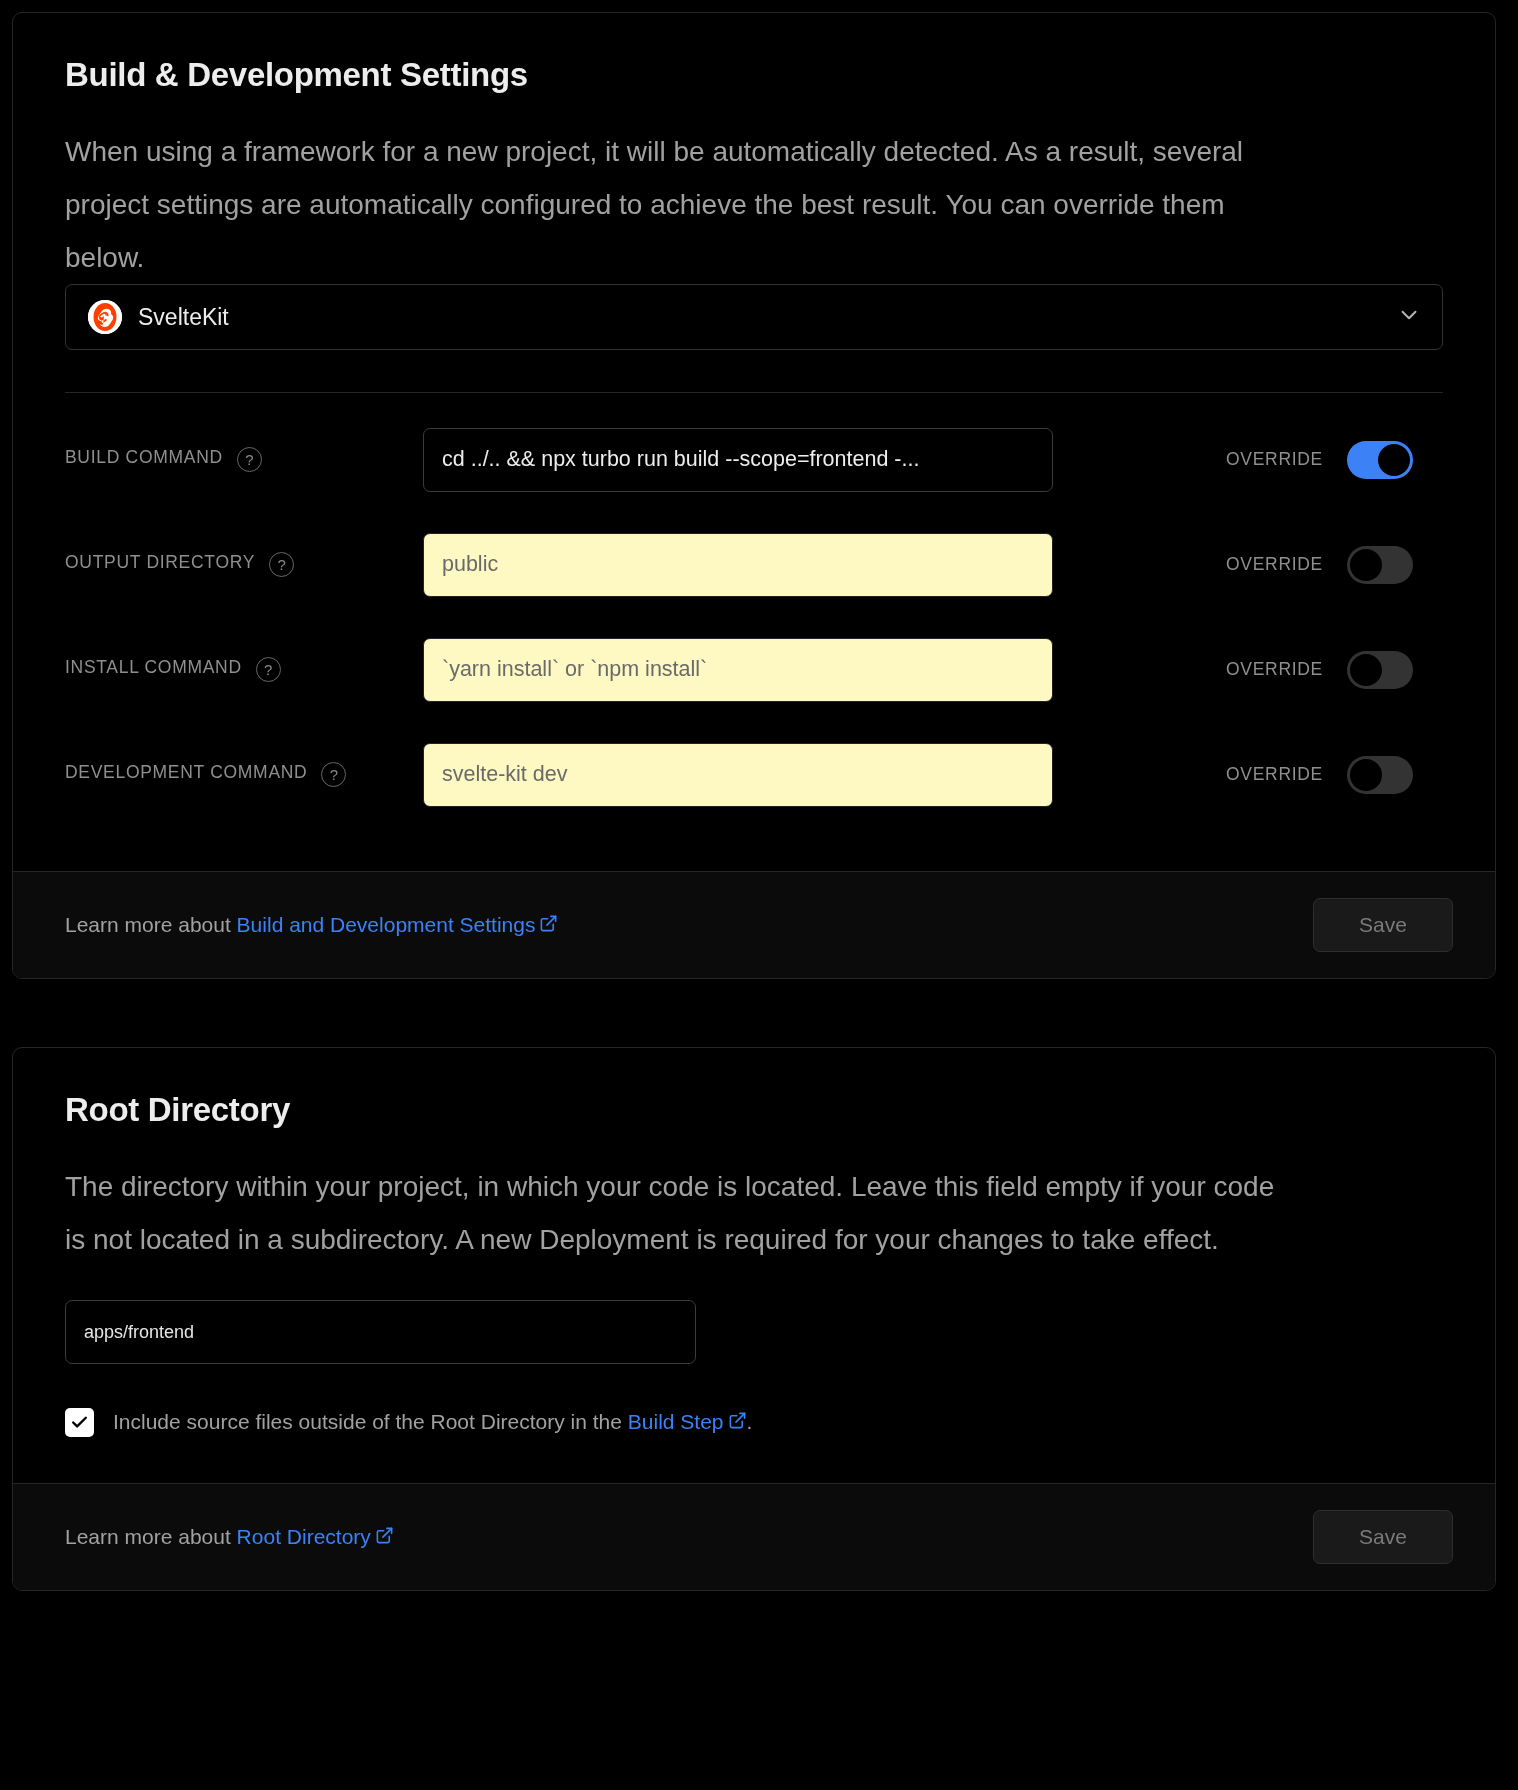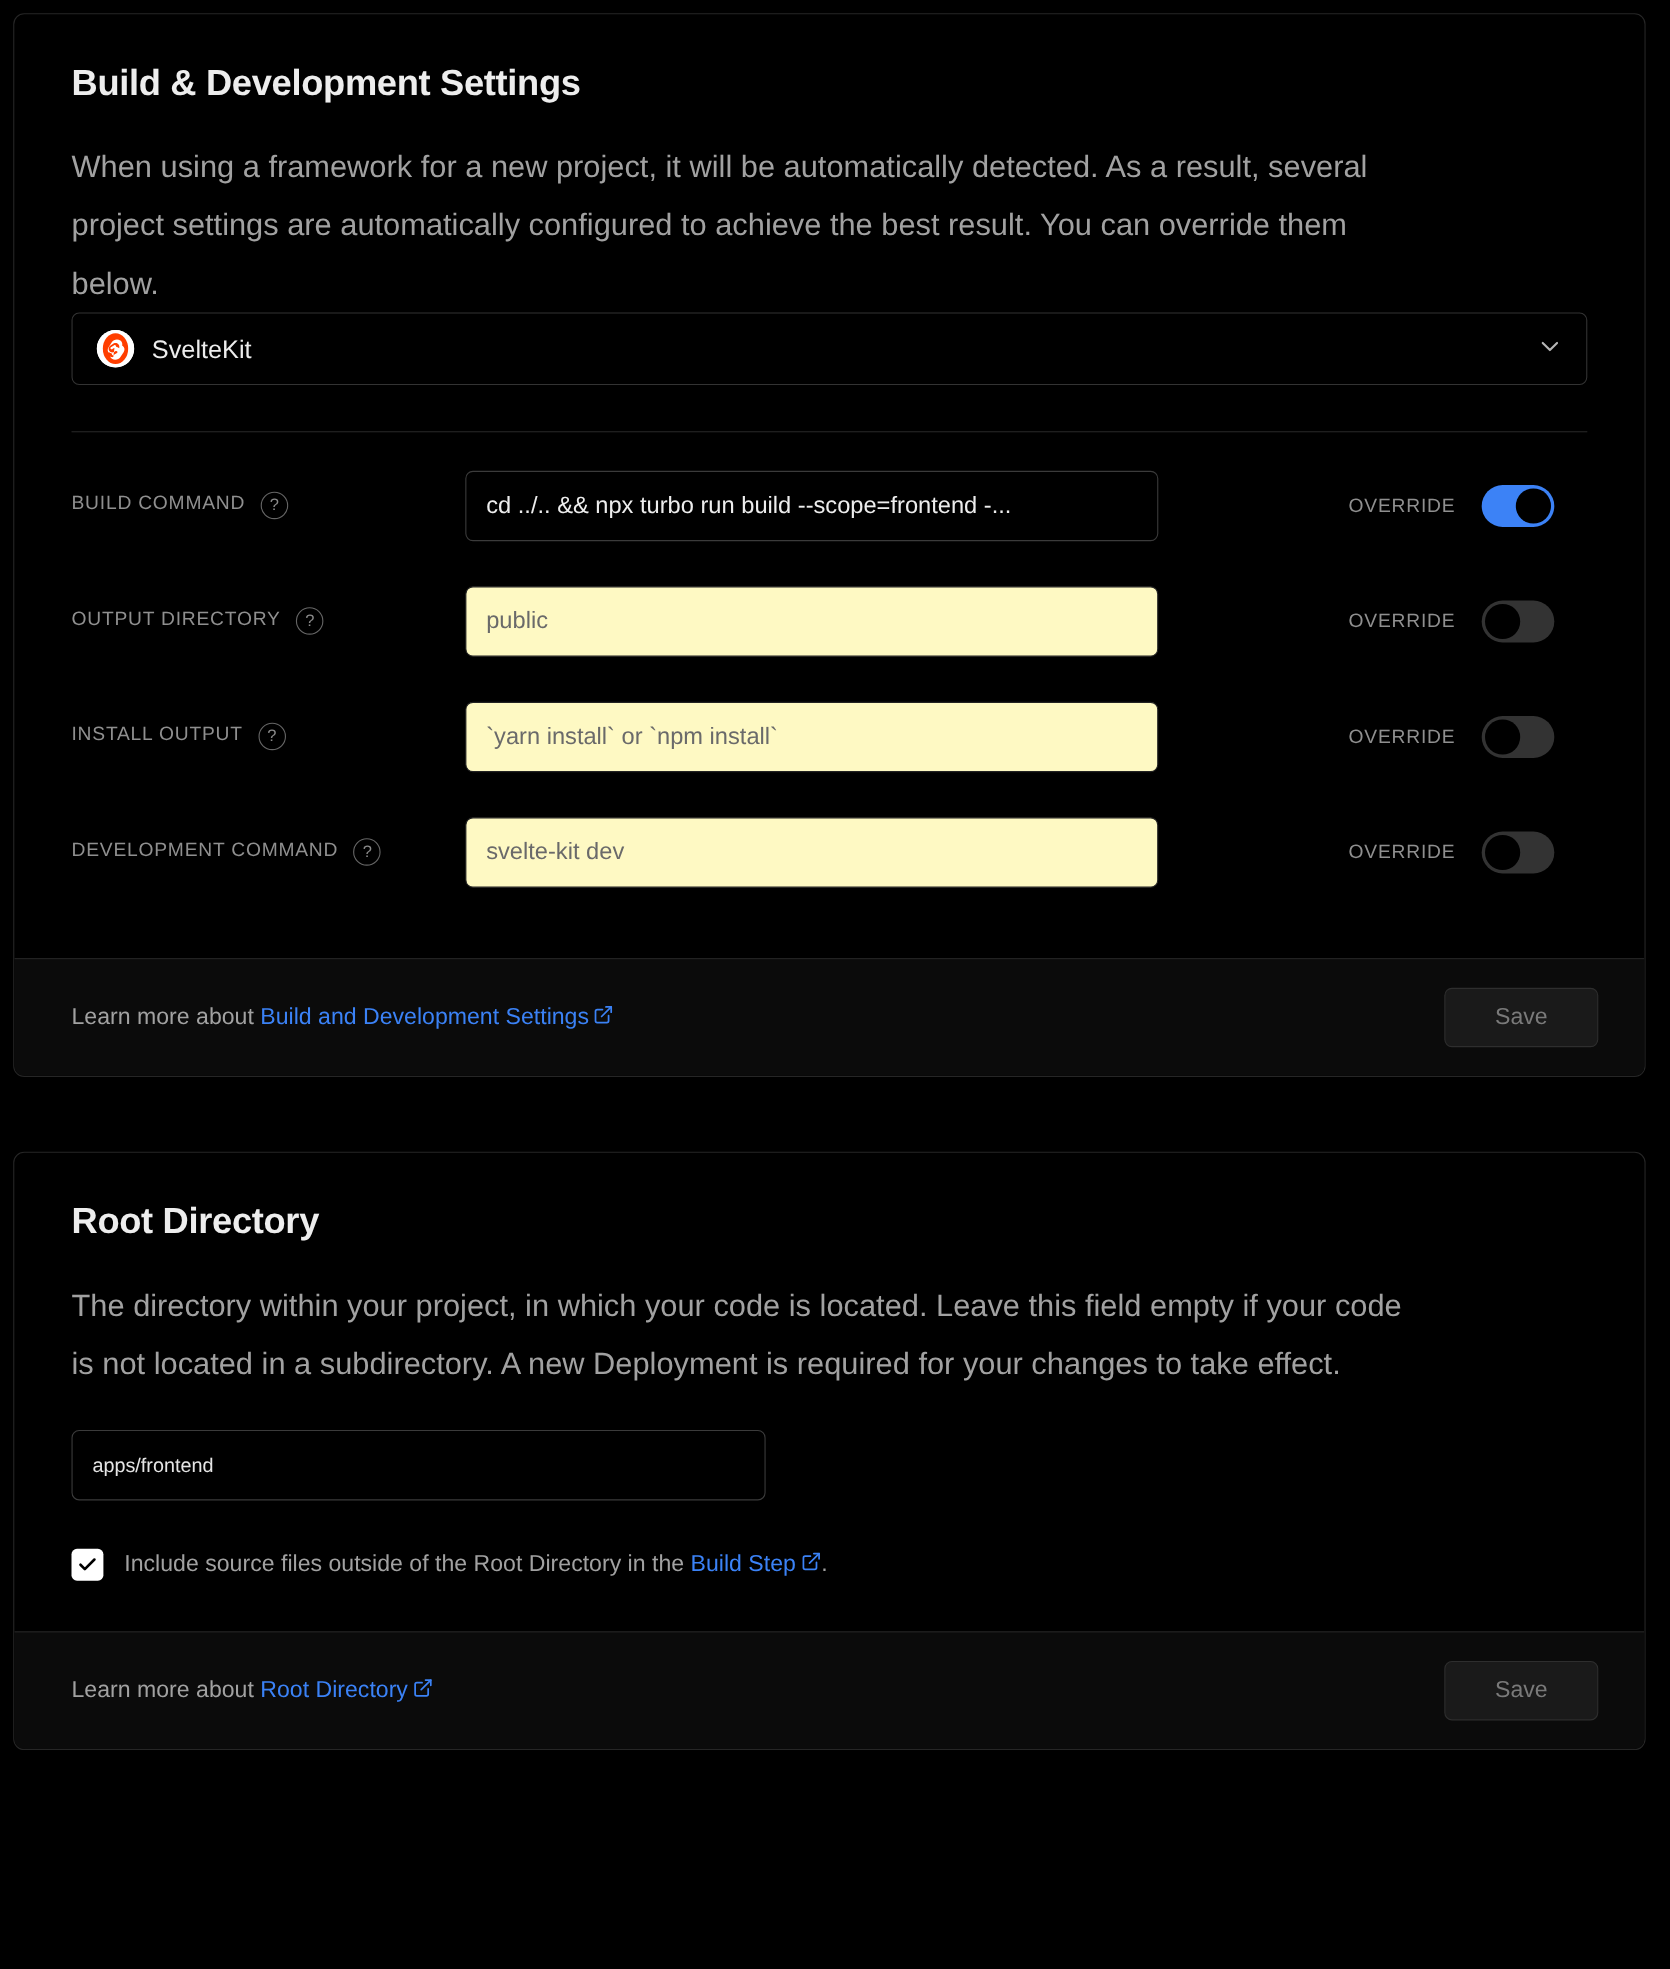--- a/index.html
+++ b/index.html
@@ -288,21 +288,21 @@
           <div class="row-right">
             <span class="override-text">OVERRIDE</span>
             <span class="toggle off">
                 <span class="knob"></span>
               </span>
           </div>
         </div>
 
         <div class="row">
           <div class="row-label">
-            <span class="field-caps">INSTALL OUTPUT</span>
+            <span class="field-caps">INSTALL COMMAND</span>
             <span class="qmark">?</span>
           </div>
           <div class="row-input-wrap">
             <input class="row-input muted" type="text" disabled="" placeholder="`yarn install` or `npm install`" style="">
           </div>
           <div class="row-right">
             <span class="override-text">OVERRIDE</span>
             <span class="toggle off">
                 <span class="knob"></span>
               </span>

